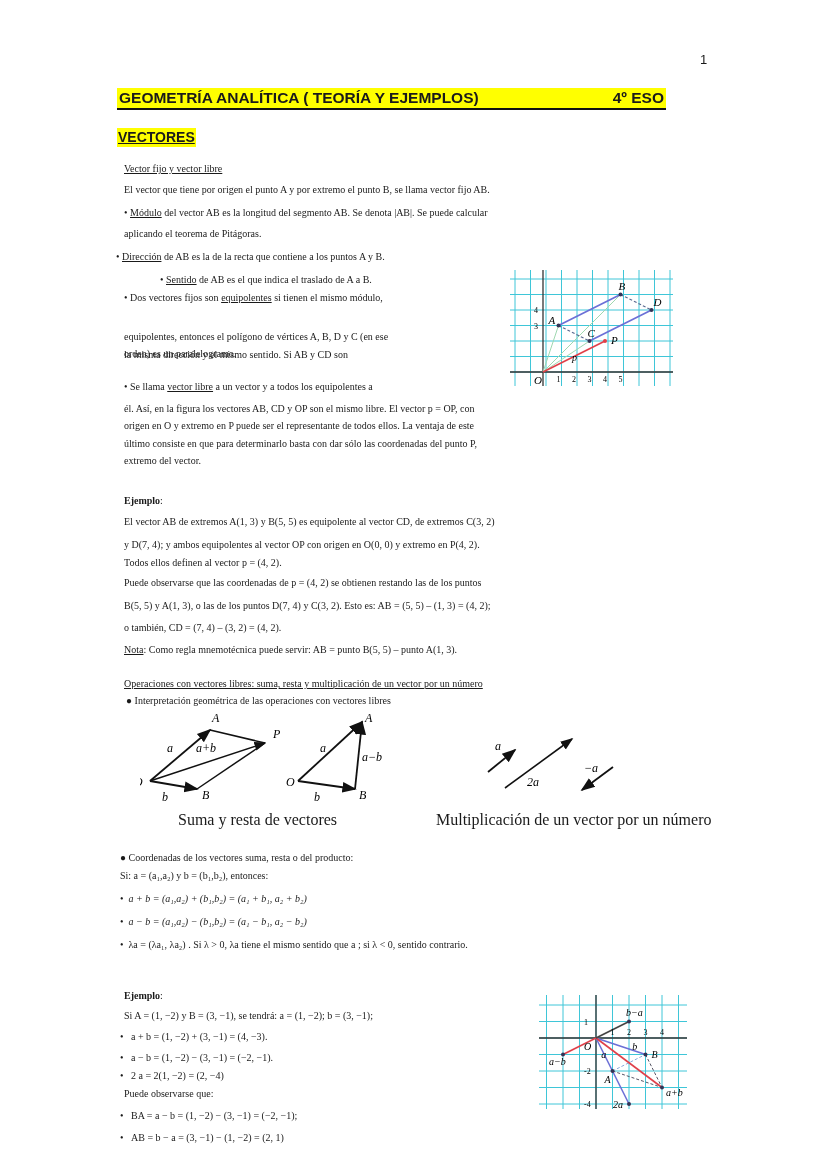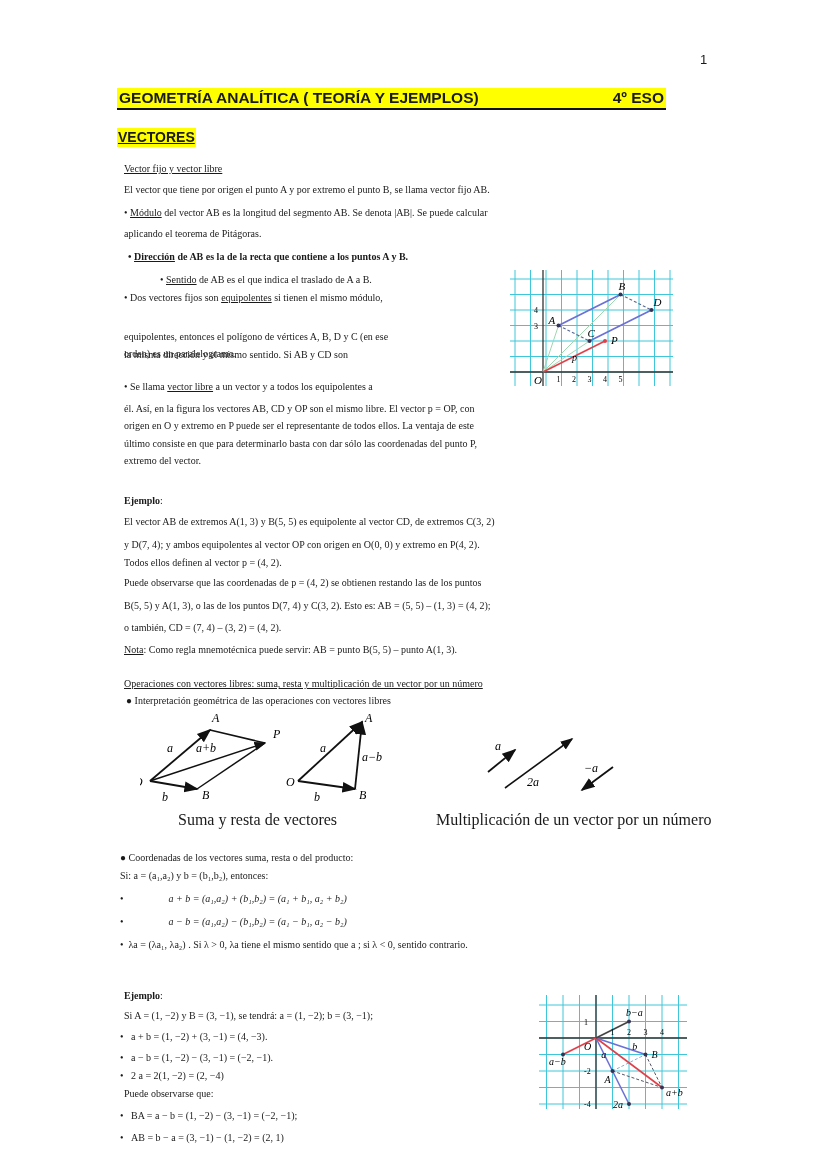--- a/index.html
+++ b/index.html
@@ -6,21 +6,21 @@
   body { width:828px; height:1171px; position:relative; overflow:hidden; font-family:"Liberation Serif", serif; color:#1a1a1a; }
   .abs { position:absolute; }
   .pnum { left:700px; top:52px; font-family:"Liberation Sans", sans-serif; font-size:13px; }
   .title { left:117px; top:88px; width:549px; height:20px; background:#ffff00; font-family:"Liberation Sans", sans-serif; font-weight:bold; font-size:15.5px; line-height:20px; border-bottom:2px solid #111; }
   .title .l { position:absolute; left:2px; top:0; }
   .title .r { position:absolute; right:2px; top:0; }
   .sect { left:117px; top:128px; background:#ffff00; font-family:"Liberation Sans", sans-serif; font-weight:bold; font-size:14px; text-decoration:underline; padding:0 1px; line-height:19px; }
   .txt { font-size:10px; line-height:19px; white-space:nowrap; }
   .u { text-decoration:underline; }
   .b { font-weight:bold; }
-  i { font-style:italic;margin-left:40px; }
+  i { font-style:italic; }
   .cap { font-size:16px; }
   svg text { font-family:"Liberation Serif", serif; }
 </style>
 </head>
 <body>
 
 <div class="abs pnum">1</div>
 
 <div class="abs title">
   <span class="l">GEOMETRÍA ANALÍTICA ( TEORÍA Y EJEMPLOS)</span>
@@ -31,21 +31,21 @@
 
 <div class="abs txt u" style="left:124px;top:159px;">Vector fijo y vector libre</div>
 <div class="abs txt" style="left:124px;top:180px;">El vector que tiene por origen el punto A y por extremo el punto B, se llama vector fijo AB.</div>
 
 <div class="abs txt" style="left:124px;top:203px;">
   • <span class="u">Módulo</span>
   <span>del vector AB es la longitud del segmento AB. Se denota |AB|. Se puede calcular</span>
 </div>
 <div class="abs txt" style="left:124px;top:224px;">aplicando el teorema de Pitágoras.</div>
 
-<div class="abs txt" style="left:128px;top:247px;font-weight:bold;">
+<div class="abs txt" style="left:116px;top:247px;">
   • <span class="u">Dirección</span>
   <span>de AB es la de la recta que contiene a los puntos A y B.</span>
 </div>
 <div class="abs txt" style="left:124px;top:270px;margin-left:36px;">
   • <span class="u">Sentido</span>
   <span>de AB es el que indica el traslado de A a B.</span>
 </div>
 <div class="abs txt" style="left:124px;top:288px;">
   • <span>Dos vectores fijos son</span>
   <span class="u">equipolentes</span>

